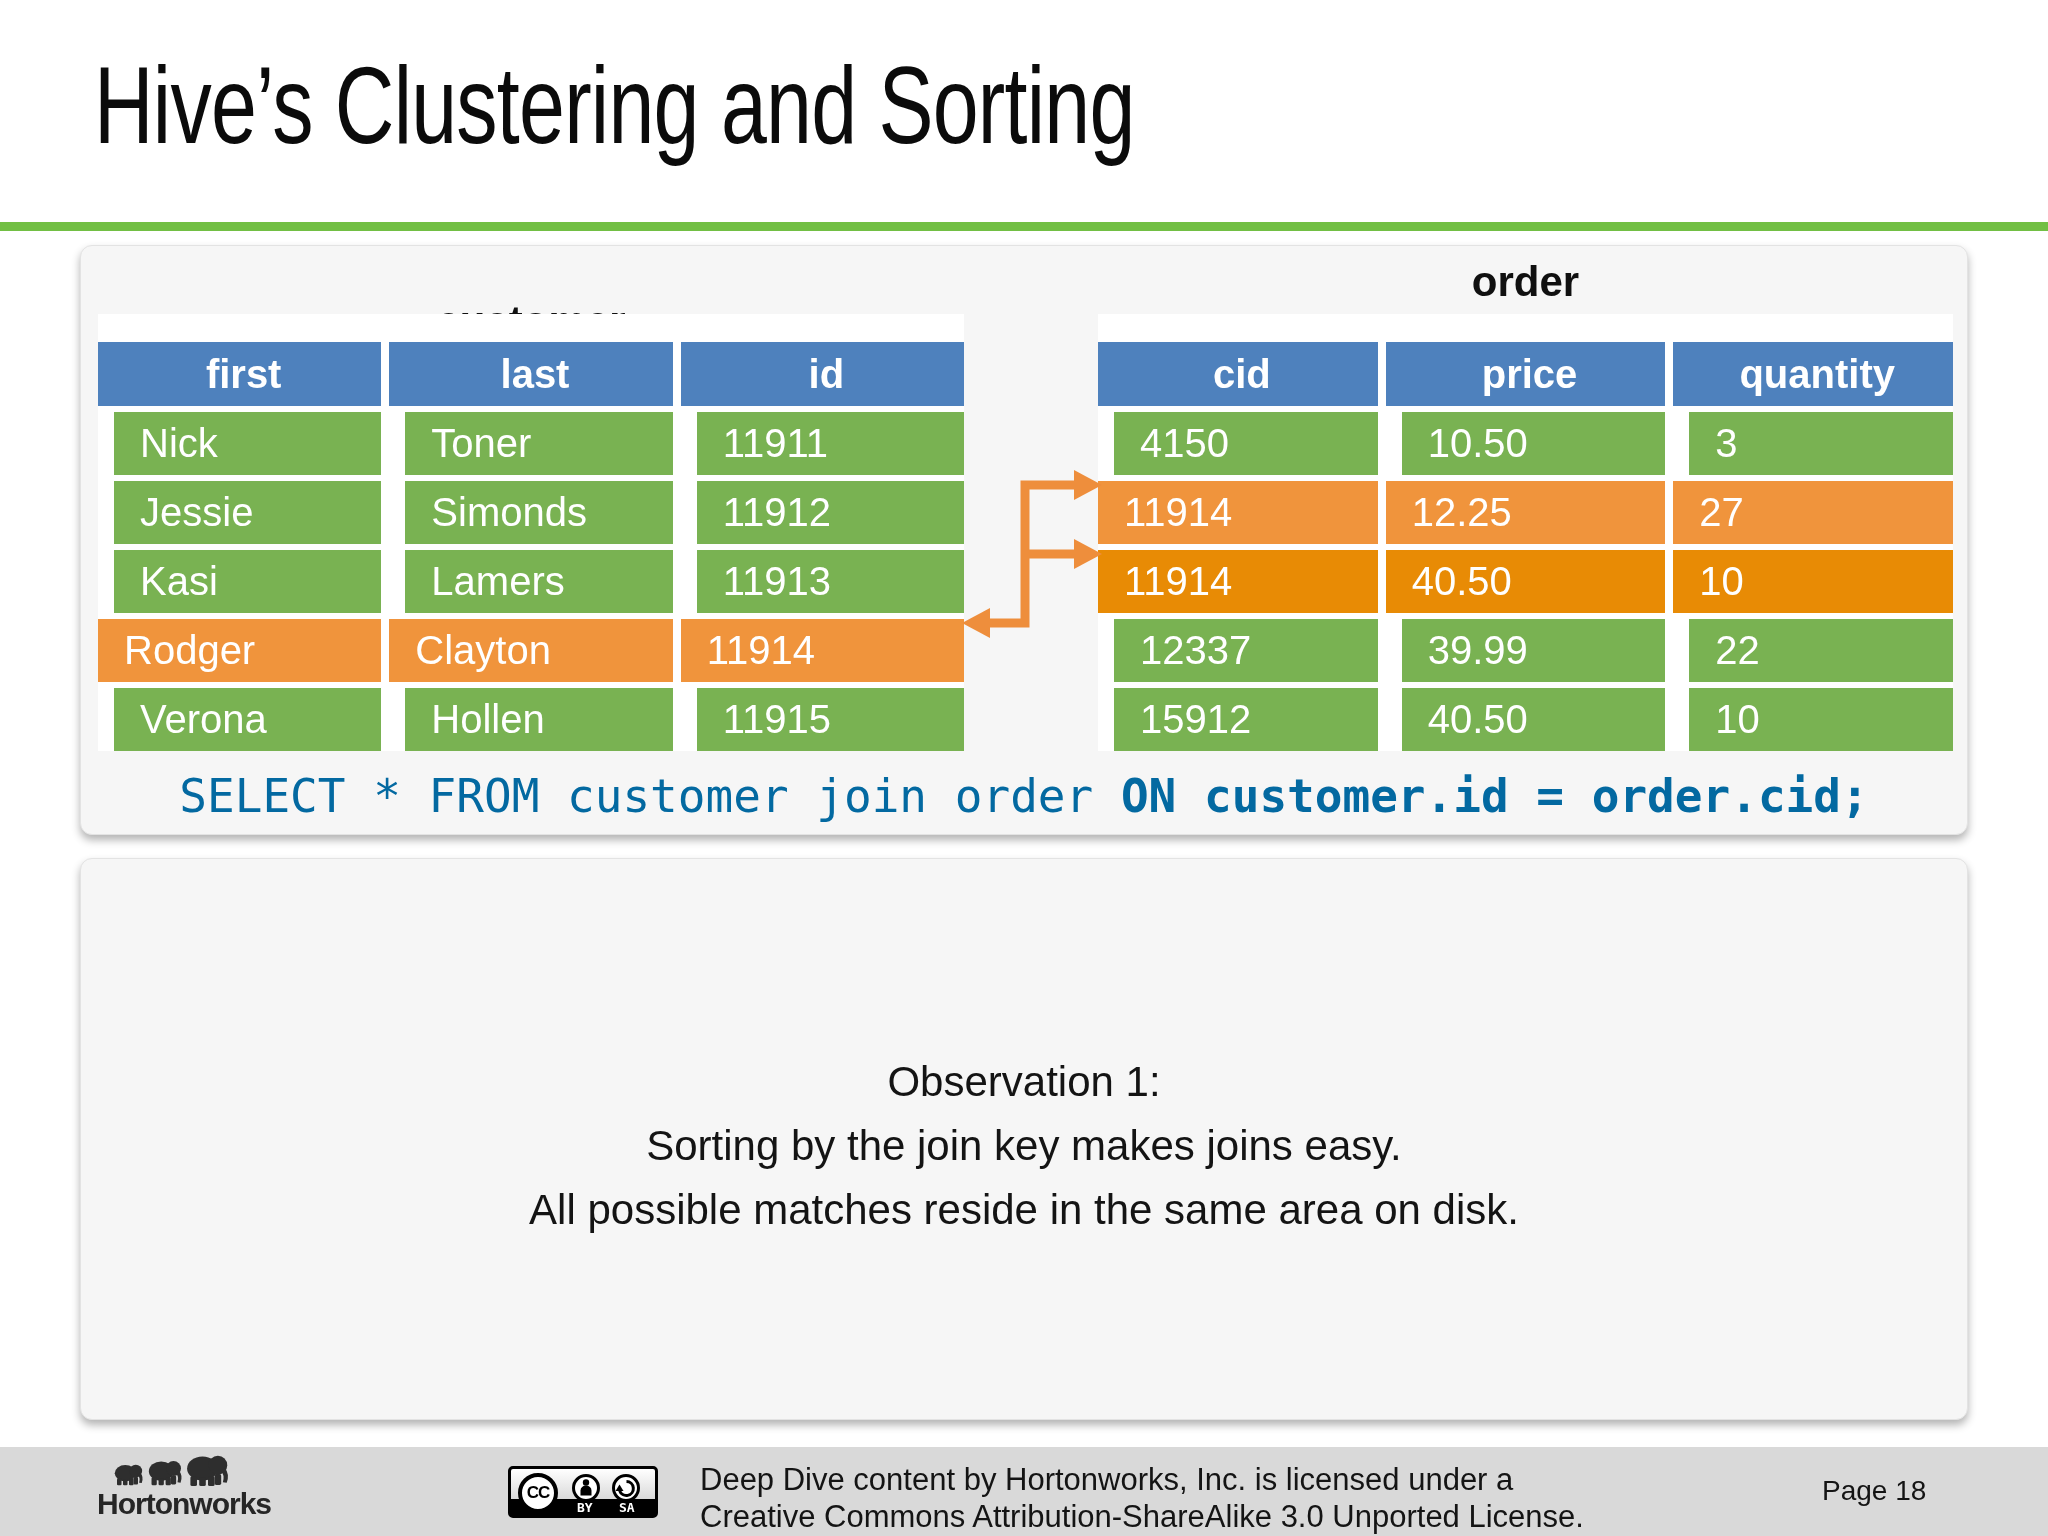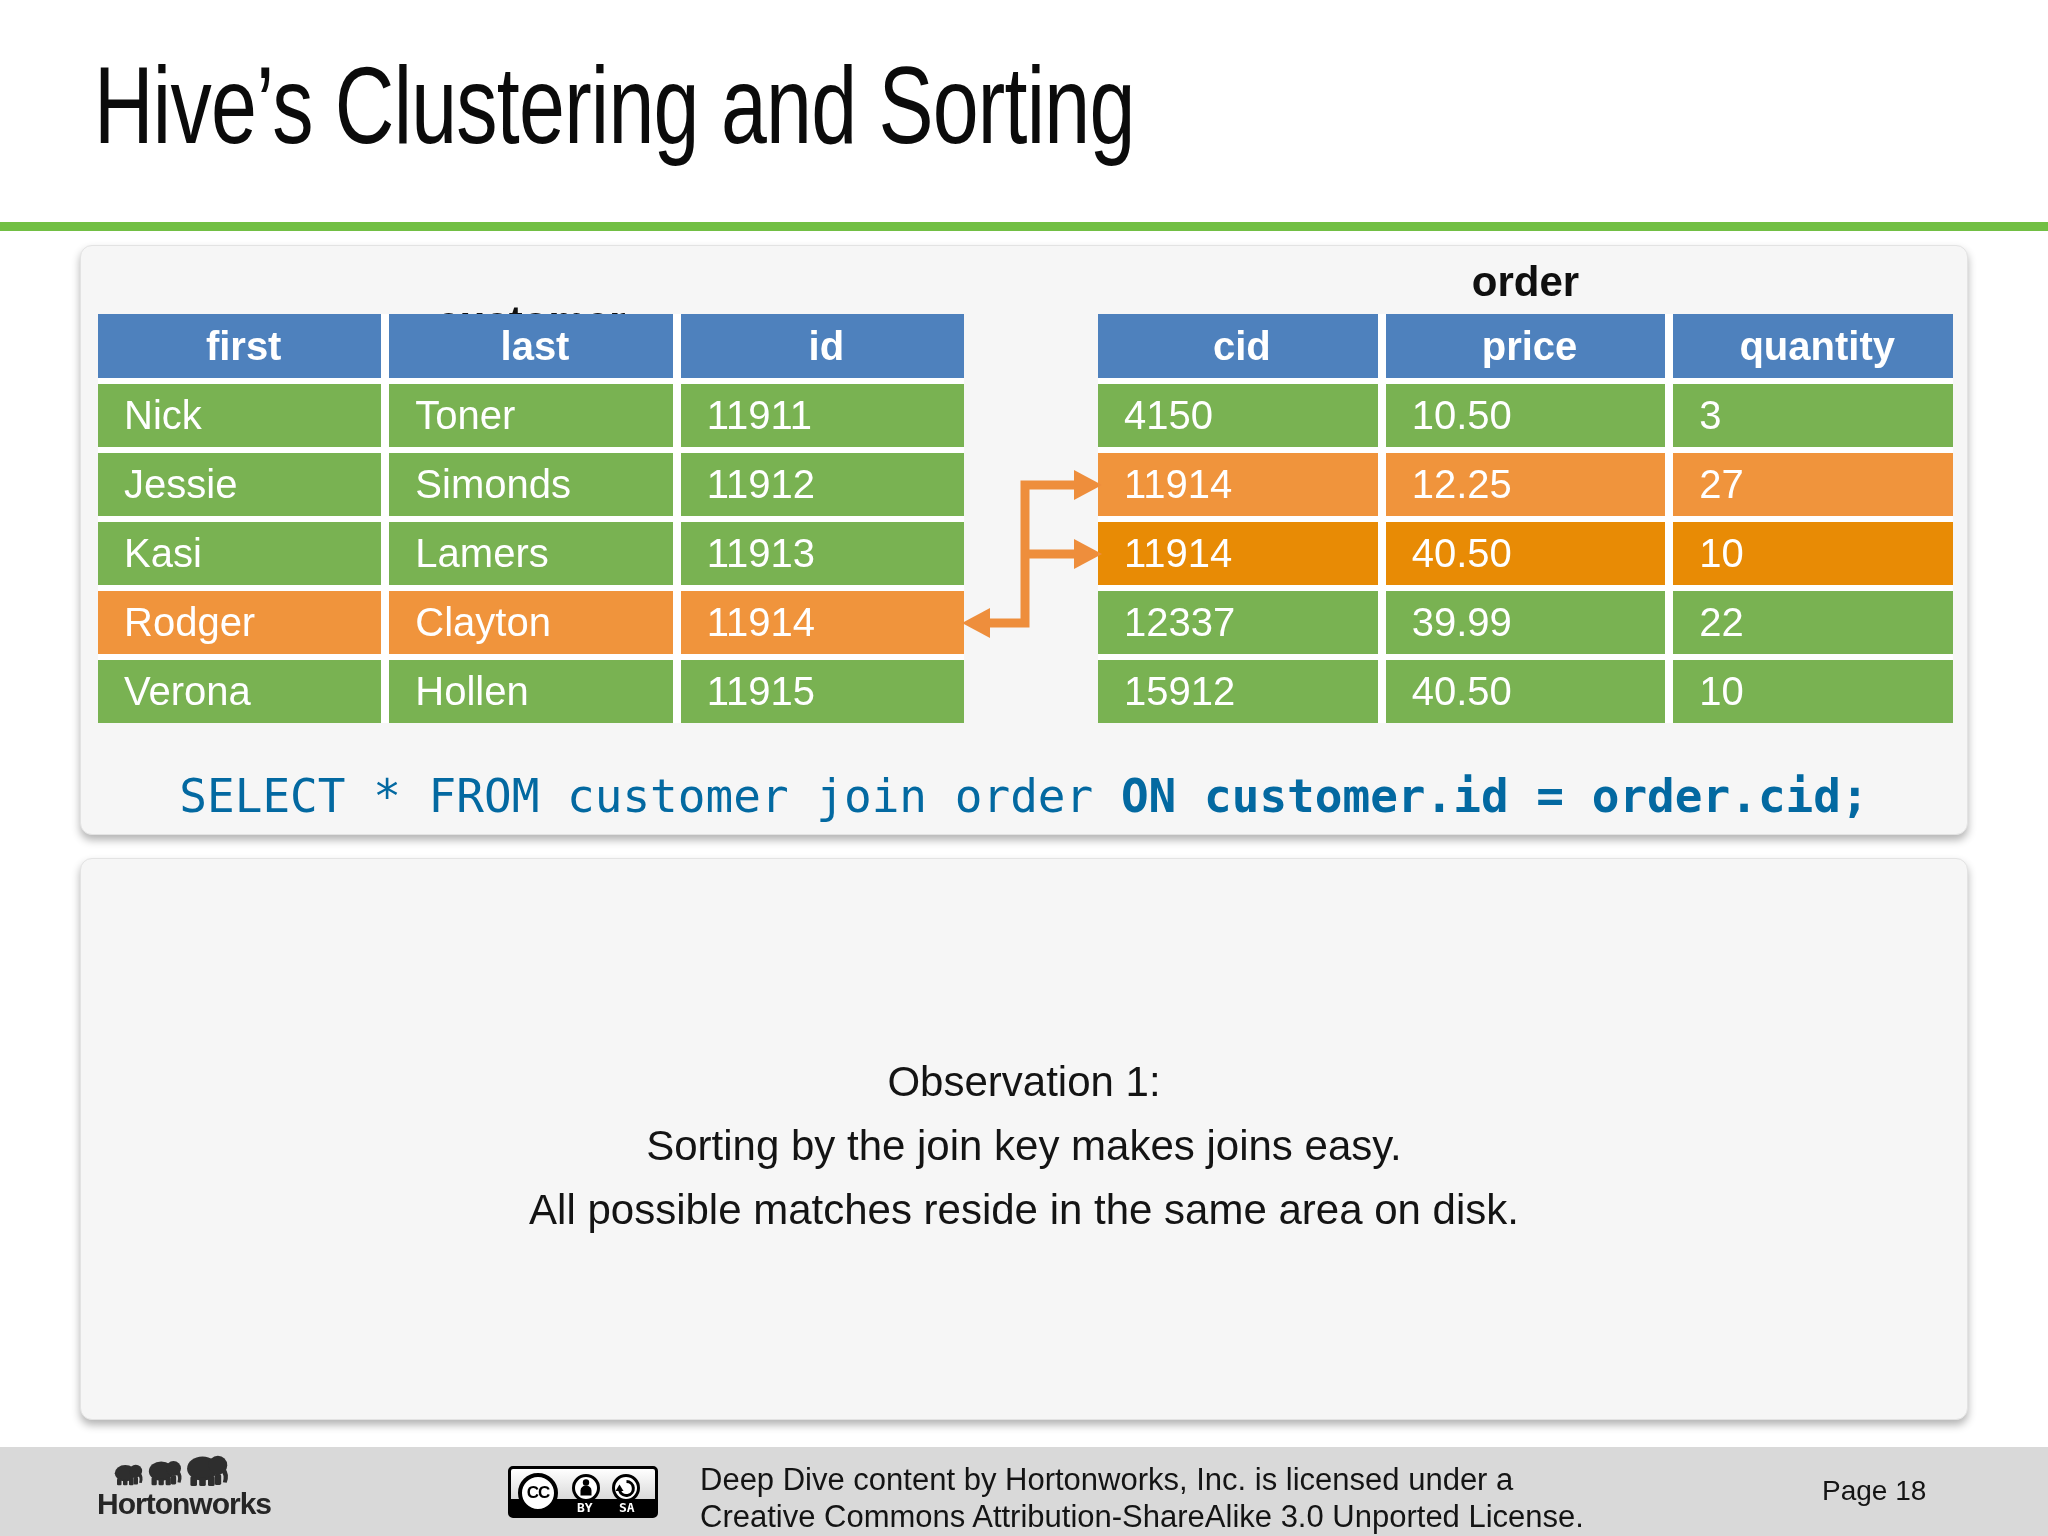--- a/index.html
+++ b/index.html
@@ -43,23 +43,23 @@
   .dtable.t-customer { left:17px; width:866px; }
   .dtable.t-order    { left:1017px; width:855px; }
   .trow { display:flex; gap:8px; }
   .cell {
     flex:1; height:63px; display:flex; align-items:center;
     padding-left:26px; box-sizing:border-box;
     font-size:40px; color:#ffffff; white-space:nowrap; overflow:hidden;
   }
   .cell.th {
     height:64px; justify-content:center; padding-left:8px;
-    font-weight:bold; background:var(--header-blue);
-  }
-  .cell.green       { background:var(--row-green); }
+    font-weight:bold; background:var(--header-blue);margin-top:28px;
+  }
+  .cell.green       { background:var(--row-green);margin-left:16px; }
   .cell.orange      { background:var(--row-orange-light); }
   .cell.orange-dark { background:var(--row-orange-dark); }
 
   .join-arrows { position:absolute; left:940px; top:455px; }
 
   .sql-line {
     position:absolute; left:0; width:100%; top:523px; text-align:center;
     font-family:"DejaVu Sans Mono", monospace; font-size:46px; color:#0369a1;
     white-space:nowrap;
   }

